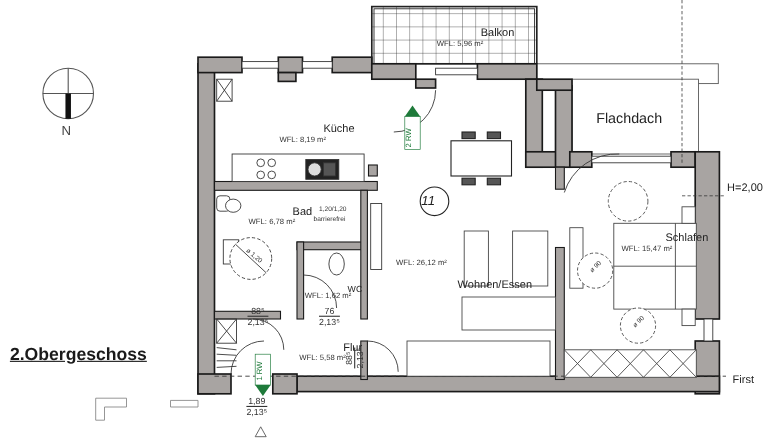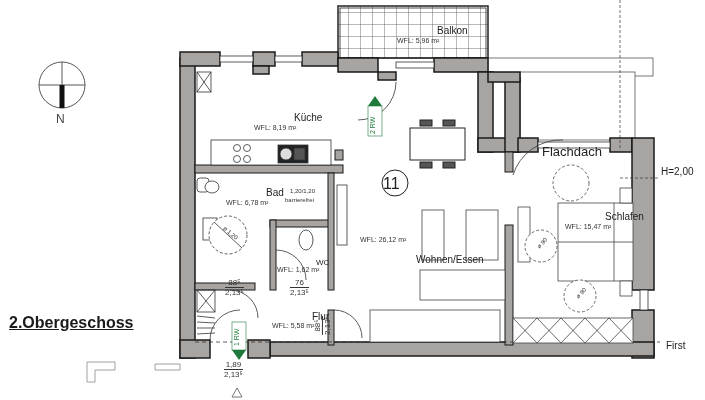--- a/index.html
+++ b/index.html
@@ -1,21 +1,21 @@
 <!DOCTYPE html>
 <html><head>
 <meta charset="utf-8">
 <style>
   html, body { margin:0; padding:0; background:#ffffff; }
   body { width:705px; height:400px; overflow:hidden; position:relative; font-family:"Liberation Sans", sans-serif; }
   #plan { position:absolute; left:0; top:0; width:705px; height:400px; }
   .lbl { position:absolute; color:#222; white-space:nowrap; font-family:"Liberation Sans", sans-serif; }
   .room { font-size:10px;padding-left:40px; }
   .wfl { font-size:7px; color:#333; }
-  .big { font-size:16px; }
+  .big { font-size:12px;font-style:italic; }
   .title { font-size:16px; font-weight:bold; color:#1a1a1a;text-decoration:underline; }
   .dim { font-size:8px; color:#333; text-align:center; line-height:9px; }
   .dim .top { border-bottom:1px solid #333; display:block; padding:0 1px; }
   .tiny { font-size:6px; color:#333; }
 </style>
 </head>
 <body>
 
 <svg id="plan" viewBox="0 0 705 400" xmlns="http://www.w3.org/2000/svg">
   <defs>
@@ -221,21 +221,21 @@
 <div class="lbl wfl" style="left:360px;top:236px;">WFL: 26,12 m²</div>
 
 <div class="lbl room" style="left:272px;top:311px;">Flur</div>
 <div class="lbl wfl" style="left:272px;top:322px;">WFL: 5,58 m²</div>
 
 <div class="lbl room" style="left:565px;top:211px;">Schlafen</div>
 <div class="lbl wfl" style="left:565px;top:223px;">WFL: 15,47 m²</div>
 <div class="lbl tiny" style="left:536px;top:240px;transform:rotate(-45deg);">ø 90</div>
 <div class="lbl tiny" style="left:575px;top:290px;transform:rotate(-45deg);">ø 90</div>
 
-<div class="lbl" style="left:542px;top:100px;font-size:13px;margin-top:44px;">Flachdach</div>
+<div class="lbl" style="left:542px;top:100px;font-size:13px;">Flachdach</div>
 <div class="lbl" style="left:661px;top:166px;font-size:10px;">H=2,00</div>
 <div class="lbl" style="left:666px;top:340px;font-size:10px;text-align:center;">First</div>
 
 <div class="lbl" style="left:369px;top:110px;font-size:7px;color:#1e7a3a;transform:rotate(-90deg);transform-origin:left top;top:134px;">2 RW</div>
 <div class="lbl" style="left:233px;top:346px;font-size:7px;color:#1e7a3a;transform:rotate(-90deg);transform-origin:left top;">1 RW</div>
 
 <div class="lbl dim" style="left:225px;top:278px;">
   <span class="top">88⁵</span><span>2,13⁵</span>
 </div>
 <div class="lbl dim" style="left:290px;top:278px;">

